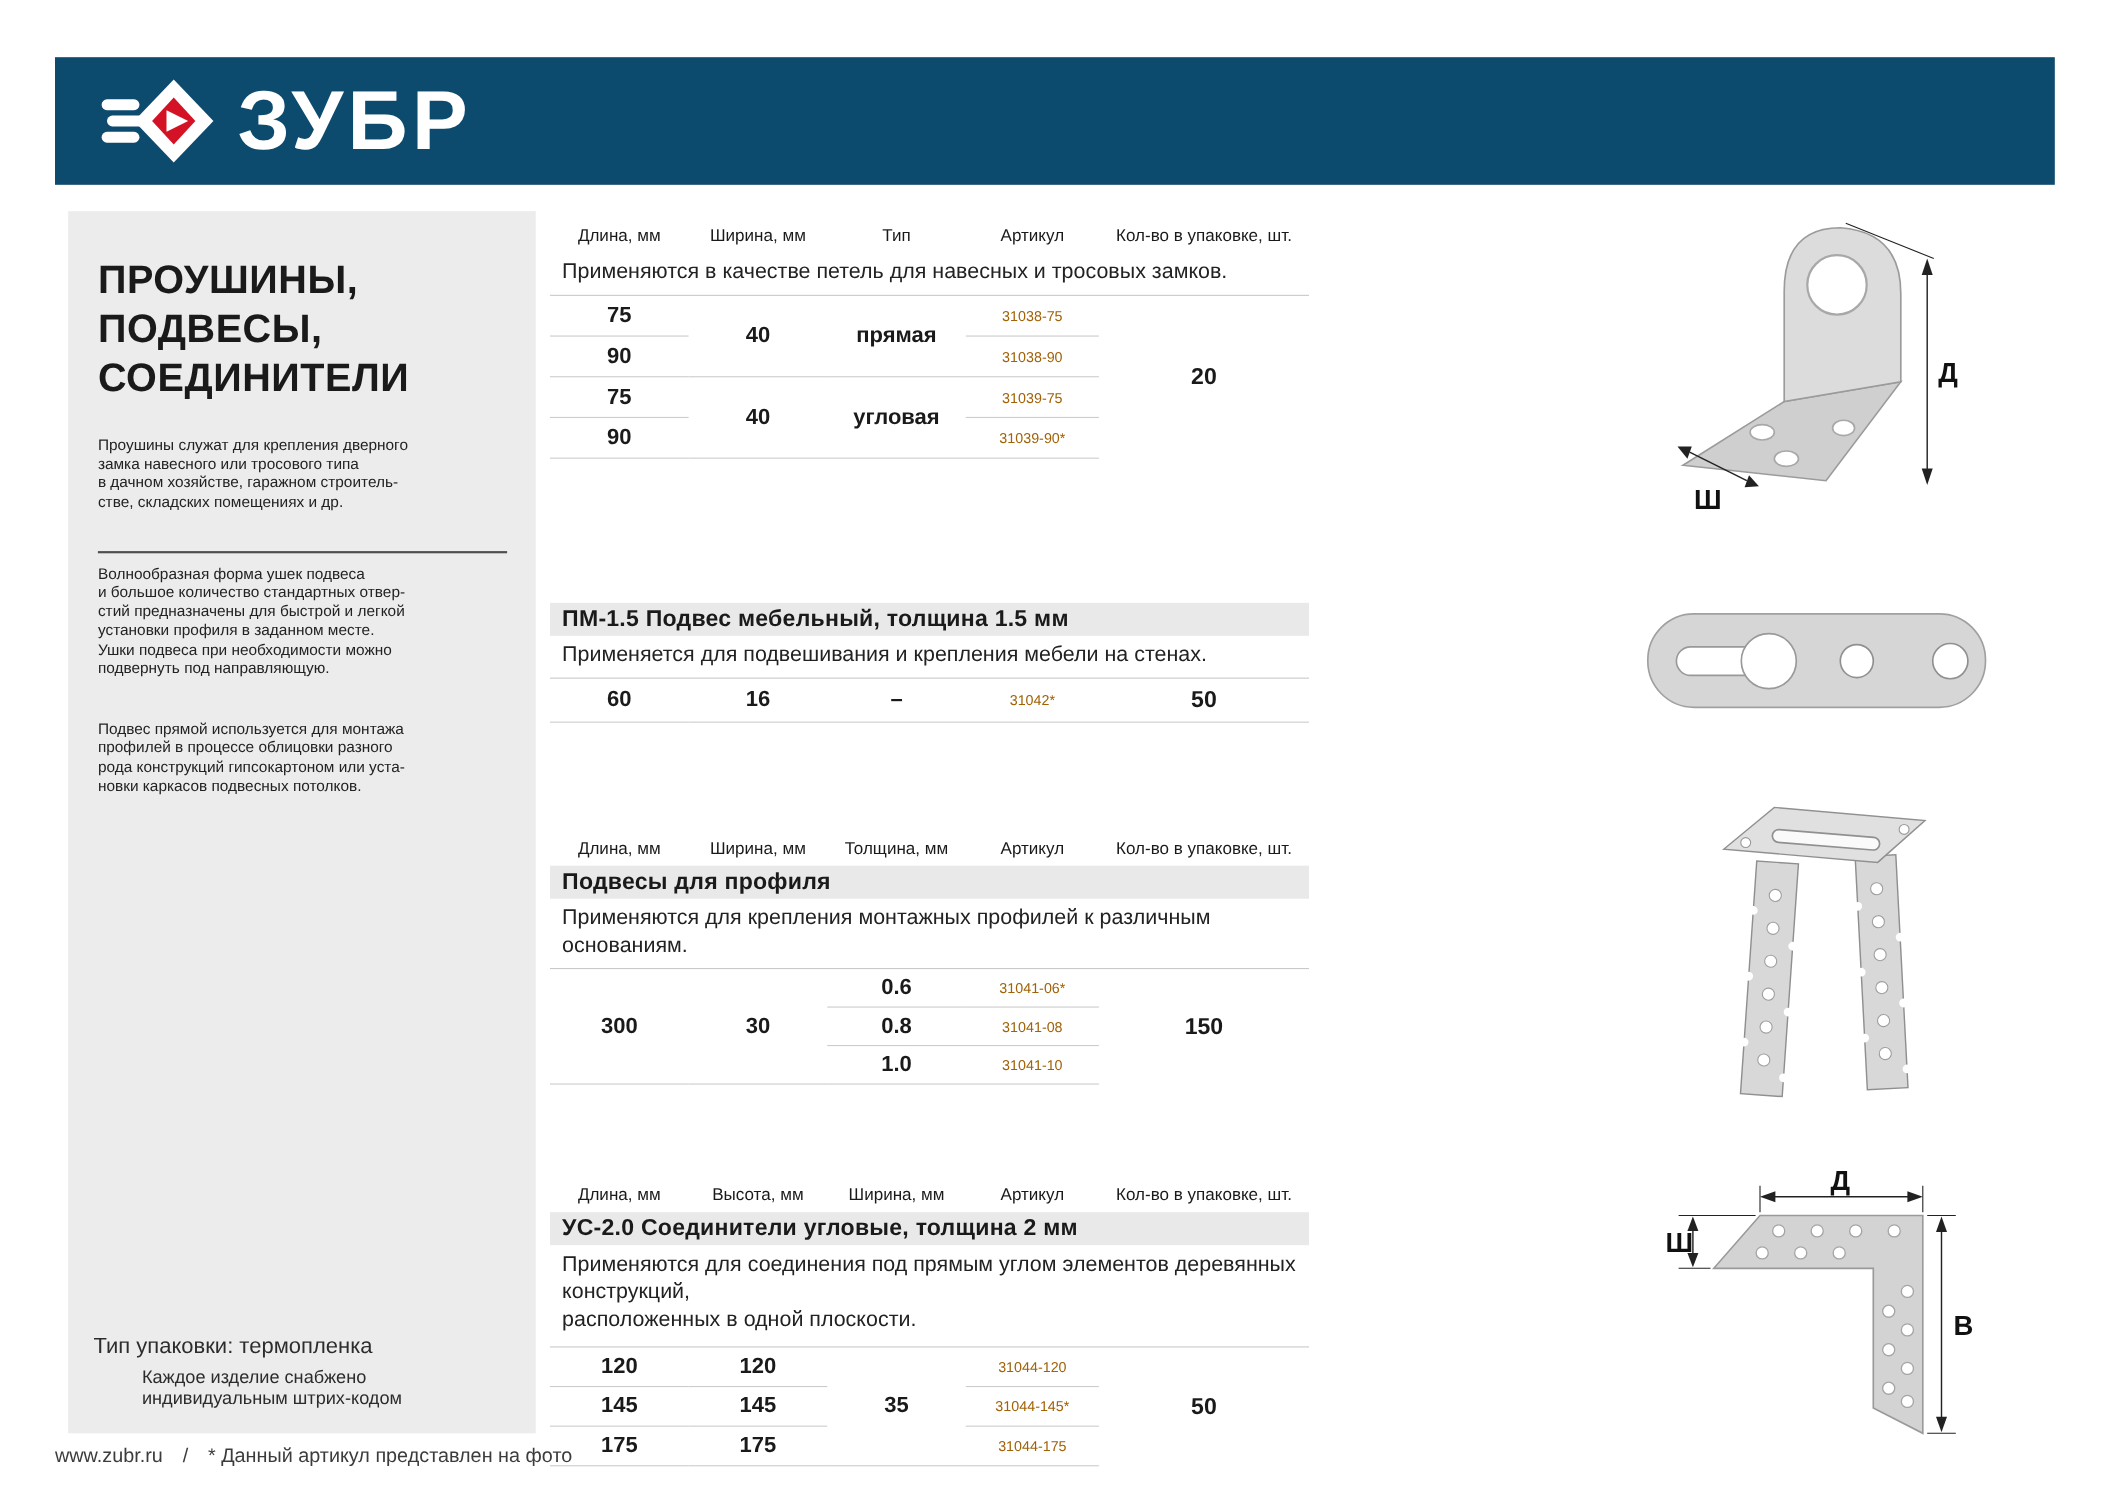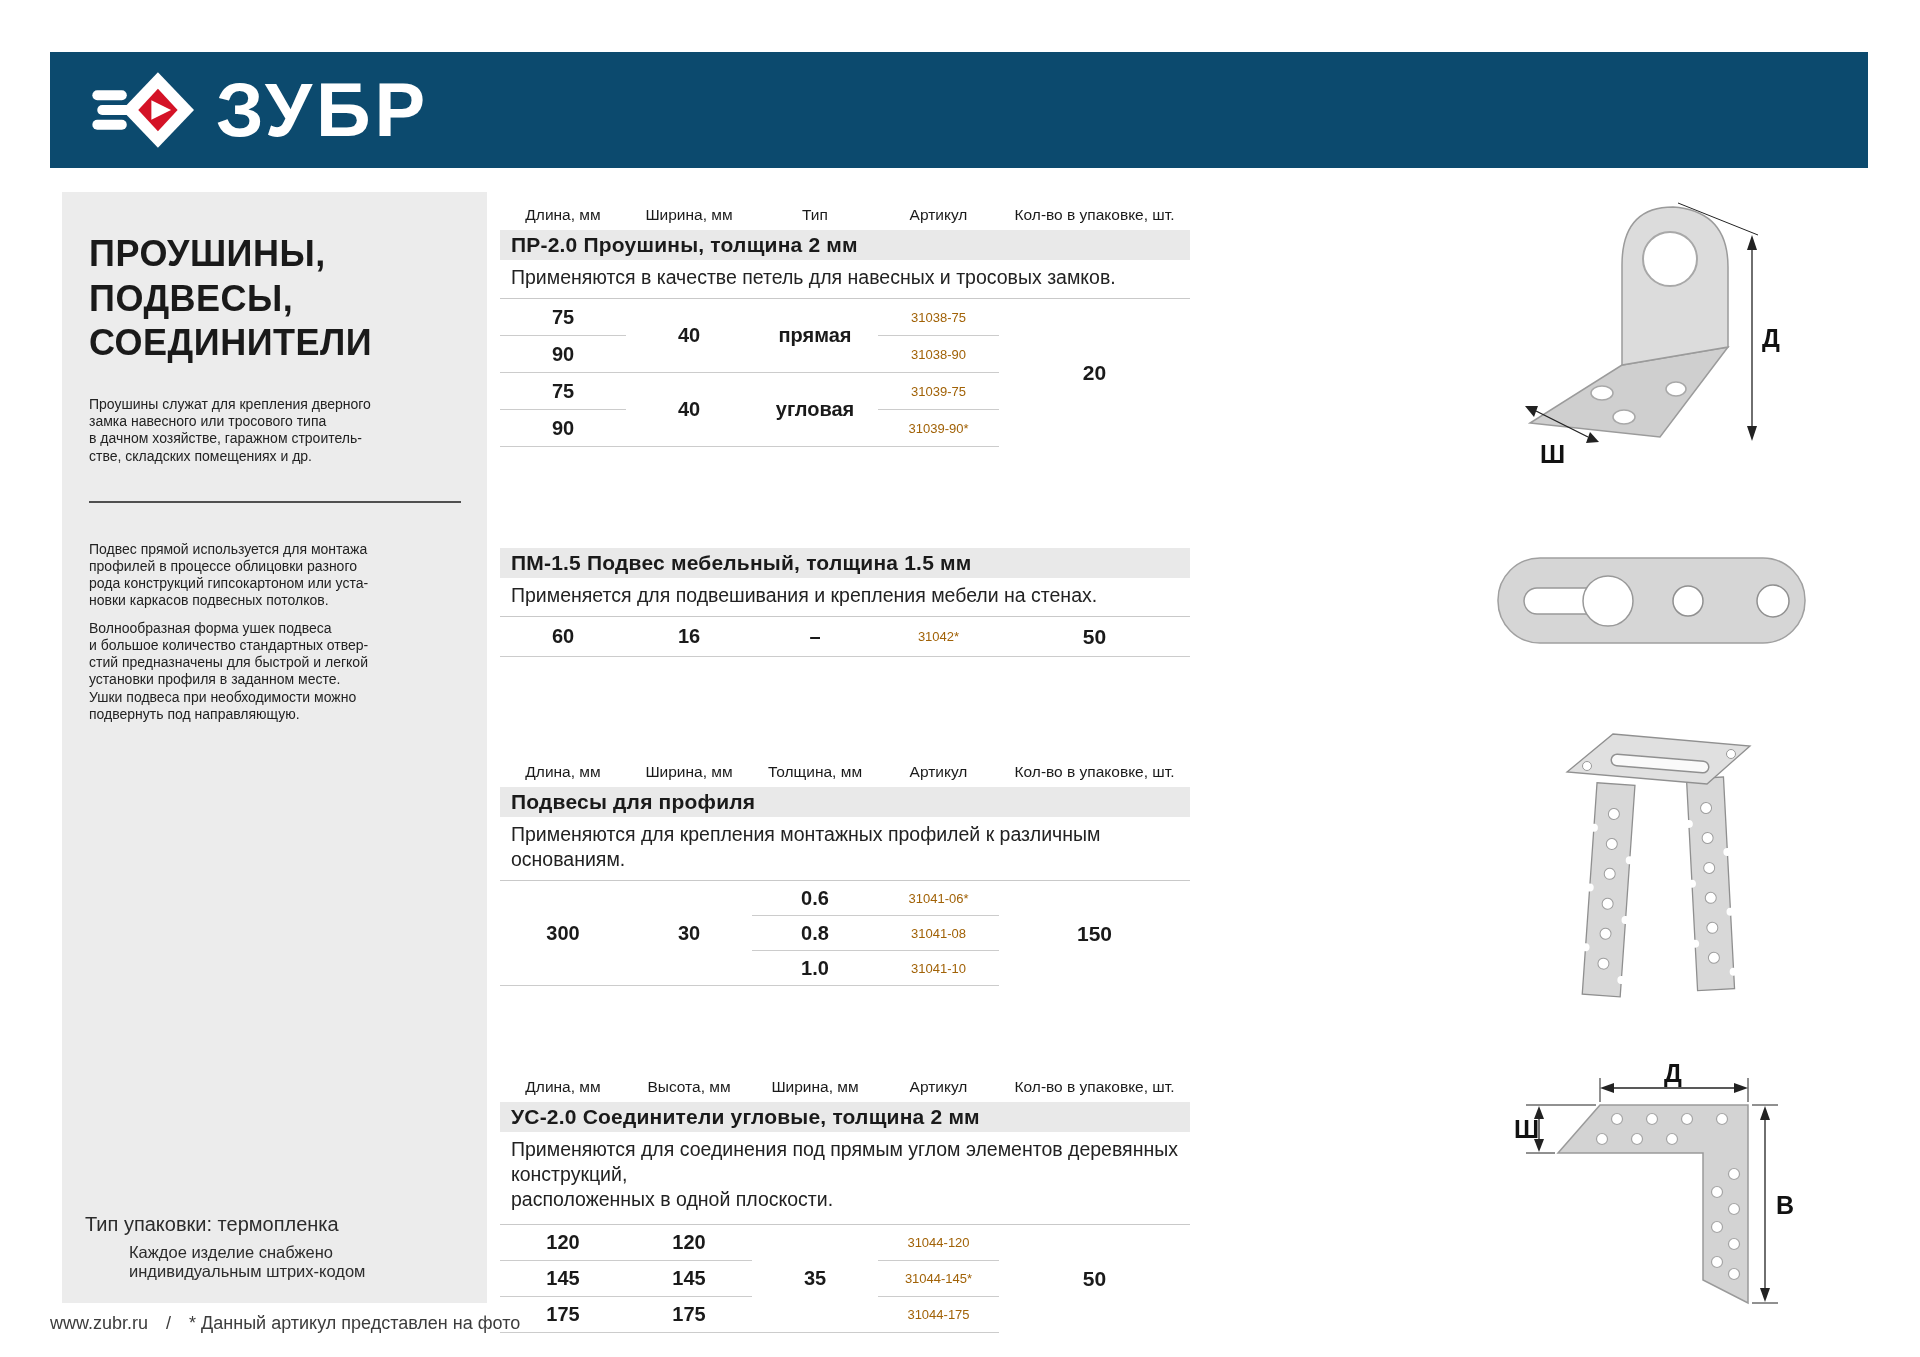--- a/index.html
+++ b/index.html
@@ -92,45 +92,44 @@
 
 <div class="sidebar">
   <div class="sb-title pre">ПРОУШИНЫ,
 ПОДВЕСЫ,
 СОЕДИНИТЕЛИ</div>
   <div class="sb-p sb-p1 pre">Проушины служат для крепления дверного
 замка навесного или тросового типа
 в дачном хозяйстве, гаражном строитель-
 стве, складских помещениях и др.</div>
   <div class="sb-div"></div>
-  <div class="sb-p sb-p2 pre">Подвес прямой используется для монтажа
-профилей в процессе облицовки разного
-рода конструкций гипсокартоном или уста-
-новки каркасов подвесных потолков.</div>
   <div class="sb-p sb-p3 pre">Волнообразная форма ушек подвеса
 и большое количество стандартных отвер-
 стий предназначены для быстрой и легкой
 установки профиля в заданном месте.
 Ушки подвеса при необходимости можно
 подвернуть под направляющую.</div>
+  <div class="sb-p sb-p2 pre">Подвес прямой используется для монтажа
+профилей в процессе облицовки разного
+рода конструкций гипсокартоном или уста-
+новки каркасов подвесных потолков.</div>
   <div class="sb-pack">
     <div class="sb-pack-title">Тип упаковки: термопленка</div>
     <div class="sb-pack-note">Каждое изделие снабжено индивидуальным штрих-кодом</div>
   </div>
 </div>
 
 <div class="tbl" style="top:200px">
   <div class="tgrid cols-header">
     <div>Длина, мм</div>
     <div>Ширина, мм</div>
     <div>Тип</div>
     <div>Артикул</div>
     <div>Кол-во в упаковке, шт.</div>
   </div>
-  <div class="section-bar">ПР-2.0  Проушины, толщина 2 мм</div>
   <div class="desc">Применяются в качестве петель для навесных и тросовых замков.</div>
   <div class="tgrid tbody t1">
     <div class="cell dim c1 r1 bb">75</div>
     <div class="cell dim c1 r2 bb">90</div>
     <div class="cell dim c1 r3 bb">75</div>
     <div class="cell dim c1 r4 bb">90</div>
     <div class="cell dim c2 r12 bb">40</div>
     <div class="cell dim c2 r34 bb">40</div>
     <div class="cell dim c3 r12 bb">прямая</div>
     <div class="cell dim c3 r34 bb">угловая</div>

